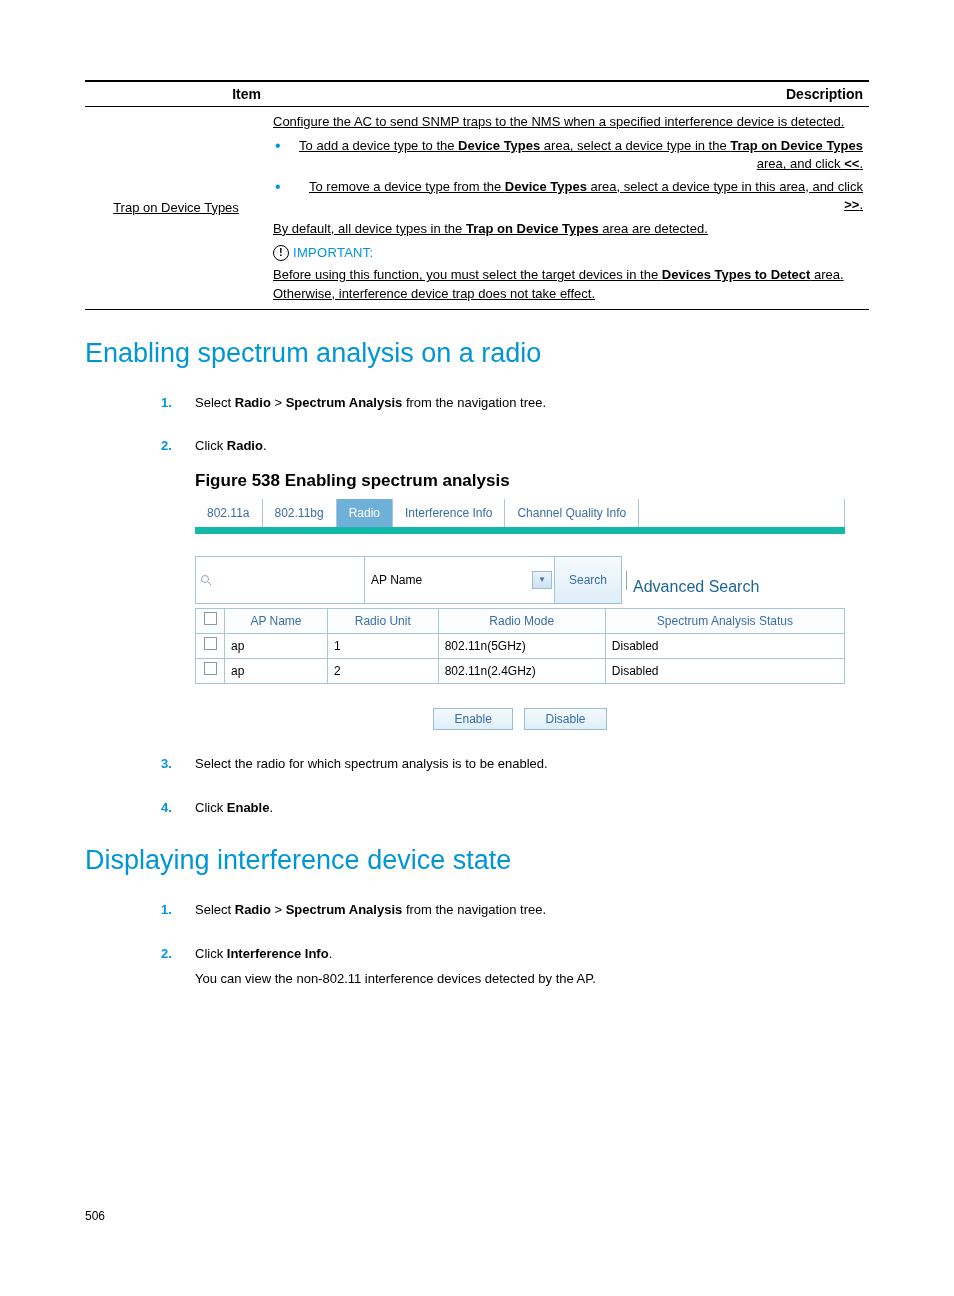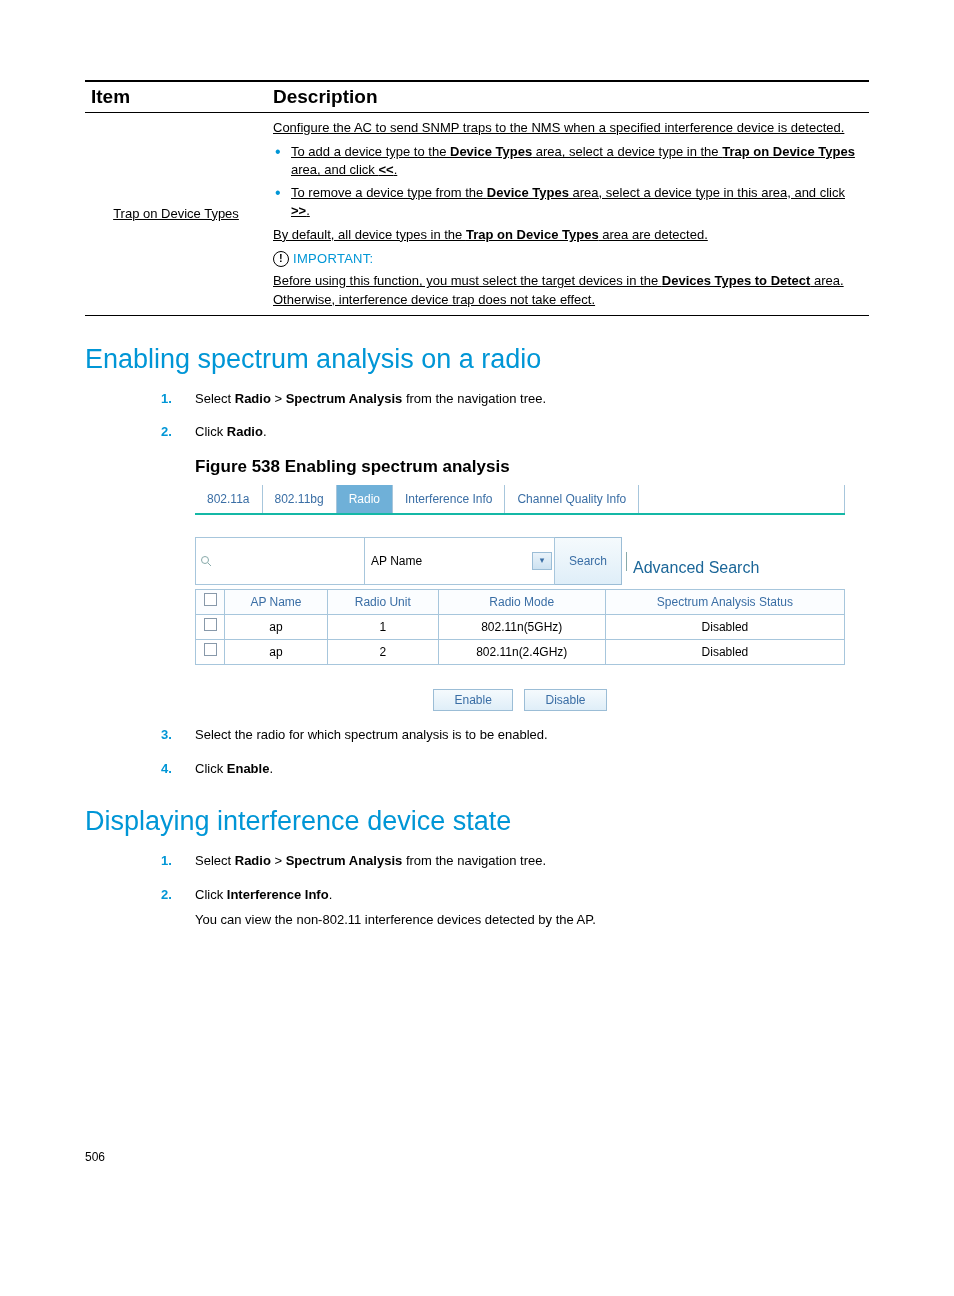--- a/index.html
+++ b/index.html
@@ -12,26 +12,26 @@
     box-sizing: border-box;
     background: #fff;
   }
   .def-table {
     border-collapse: collapse;
     width: 100%;
     border-top: 2px solid #000;
     border-bottom: 1px solid #000;
   }
   .def-table th {
-    text-align: left;
+    text-align: right;
     font-weight: bold;
     padding: 4px 6px;
     border-bottom: 1px solid #000;
     vertical-align: top;
-    font-size: 19px;
+    font-size: 14px;
   }
   .def-table td {
     padding: 6px;
     vertical-align: middle;
     font-size: 13px;
     line-height: 1.4;
     text-decoration: underline;
   }
   .def-table td.item-cell {
     width: 170px;
@@ -39,20 +39,21 @@
     vertical-align: middle;
   }
   .desc ul {
     list-style: none;
     padding-left: 18px;
     margin: 6px 0;
   }
   .desc ul li {
     position: relative;
     margin: 4px 0;
+    text-align: right;
   }
   .desc ul li::before {
     content: "•";
     color: #0096d6;
     position: absolute;
     left: -16px;
     font-size: 16px;
     line-height: 1;
     top: 1px;
   }
@@ -86,42 +87,42 @@
   }
   ol.steps {
     list-style: none;
     counter-reset: step;
     padding-left: 110px;
     margin: 0;
   }
   ol.steps > li {
     counter-increment: step;
     position: relative;
-    margin: 14px 0;
+    margin: 24px 0;
     line-height: 1.5;
   }
   ol.steps > li::before {
     content: counter(step) ".";
     position: absolute;
     left: -34px;
     color: #0096d6;
     font-weight: bold;
   }
   .figure-caption {
     color: #000000;
     font-weight: bold;
     font-size: 17px;
     margin: 12px 0 6px 0;
   }
   .figure {
     margin: 0 0 12px 0;
   }
   .tab-row {
     display: flex;
-    border-bottom: 2px solid #14b8a6;
+    border-bottom: 7px solid #14b8a6;
     width: 650px;
   }
   .tab {
     padding: 5px 12px;
     color: #3a6ea5;
     font-size: 12px;
     border-right: 1px solid #a7c6dc;
     cursor: pointer;
     background: #fff;
   }
@@ -190,21 +191,21 @@
   }
   .data-table {
     border-collapse: collapse;
     width: 650px;
     margin-top: 4px;
     font-size: 12px;
   }
   .data-table th, .data-table td {
     border: 1px solid #a7c6dc;
     padding: 3px 6px;
-    text-align: center;
+    text-align: left;
   }
   .data-table th {
     color: #3a6ea5;
     font-weight: normal;
     text-align: center;
     background: #fbfdff;
   }
   .data-table th.chk, .data-table td.chk {
     width: 16px;
     text-align: center;

